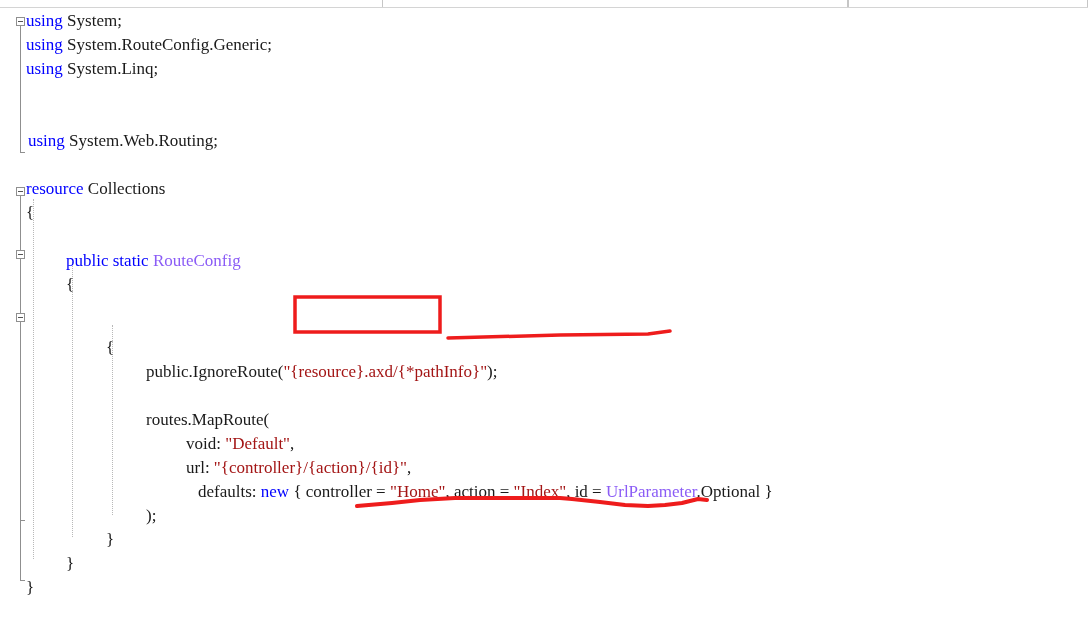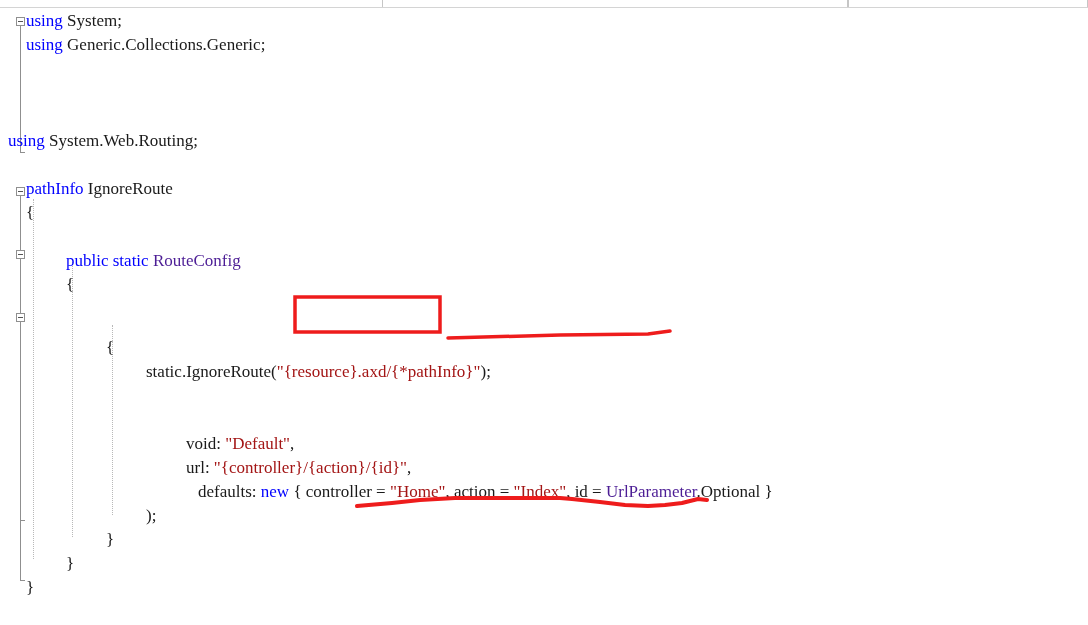--- a/index.html
+++ b/index.html
@@ -68,21 +68,21 @@
   .ln {
     position: absolute;
     left: 0;
     height: 24px;
     line-height: 24px;
     white-space: pre;
   }
 
   
   .kw   { color: #0000ff; }     
-  .typ  { color: #4c1d95; }     
+  .typ  { color: #8b5cf6; }     
   .str  { color: #a31515; }     
   .pln  { color: #1a1a1a; }     
 
   
   .fold-line {
     position: absolute;
     width: 0;
     border-left: 1px solid #8f8f8f;
   }
   .fold-box {
@@ -145,40 +145,42 @@
   <div class="fold-tick" style="left:20px; top:511px;"></div>
 
   <div class="guide" style="left:33px; top:190px; height:360px;"></div>
   <div class="guide" style="left:72px; top:253px; height:275px;"></div>
   <div class="guide" style="left:112px; top:316px; height:190px;"></div>
 
   <div id="code">
 
     <div class="ln" style="top:0px; left:26px;"><span class="kw">using</span><span class="pln"> System;</span></div>
 
-    <div class="ln" style="top:24px; left:26px;"><span class="kw">using</span><span class="pln"> Generic.Collections.Generic;</span></div>
-
-
-
-
-    <div class="ln" style="top:120px; left:8px;"><span class="kw">using</span><span class="pln"> System.Web.Routing;</span></div>
-
-    <div class="ln" style="top:168px; left:26px;"><span class="kw">pathInfo</span><span class="pln"> IgnoreRoute</span></div>
+    <div class="ln" style="top:24px; left:26px;"><span class="kw">using</span><span class="pln"> System.RouteConfig.Generic;</span></div>
+
+    <div class="ln" style="top:48px; left:26px;"><span class="kw">using</span><span class="pln"> System.Linq;</span></div>
+
+
+
+    <div class="ln" style="top:120px; left:28px;"><span class="kw">using</span><span class="pln"> System.Web.Routing;</span></div>
+
+    <div class="ln" style="top:168px; left:26px;"><span class="kw">resource</span><span class="pln"> Collections</span></div>
 
     <div class="ln" style="top:192px; left:26px;"><span class="pln">{</span></div>
 
     <div class="ln" style="top:240px; left:66px;"><span class="kw">public static</span><span class="pln"> </span><span class="typ">RouteConfig</span></div>
 
     <div class="ln" style="top:264px; left:66px;"><span class="pln">{</span></div>
 
 
     <div class="ln" style="top:327px; left:106px;"><span class="pln">{</span></div>
 
-    <div class="ln" style="top:351px; left:146px;"><span class="pln">static.IgnoreRoute(</span><span class="str">"{resource}.axd/{*pathInfo}"</span><span class="pln">);</span></div>
-
+    <div class="ln" style="top:351px; left:146px;"><span class="pln">public.IgnoreRoute(</span><span class="str">"{resource}.axd/{*pathInfo}"</span><span class="pln">);</span></div>
+
+    <div class="ln" style="top:399px; left:146px;"><span class="pln">routes.MapRoute(</span></div>
 
     <div class="ln" style="top:423px; left:186px;"><span class="pln">void: </span><span class="str">"Default"</span><span class="pln">,</span></div>
 
     <div class="ln" style="top:447px; left:186px;"><span class="pln">url: </span><span class="str">"{controller}/{action}/{id}"</span><span class="pln">,</span></div>
 
     <div class="ln" style="top:471px; left:198px;"><span class="pln">defaults: </span><span class="kw">new</span><span class="pln"> { controller = </span><span class="str">"Home"</span><span class="pln">, action = </span><span class="str">"Index"</span><span class="pln">, id = </span><span class="typ">UrlParameter</span><span class="pln">.Optional }</span></div>
 
     <div class="ln" style="top:495px; left:146px;"><span class="pln">);</span></div>
 
     <div class="ln" style="top:519px; left:106px;"><span class="pln">}</span></div>

